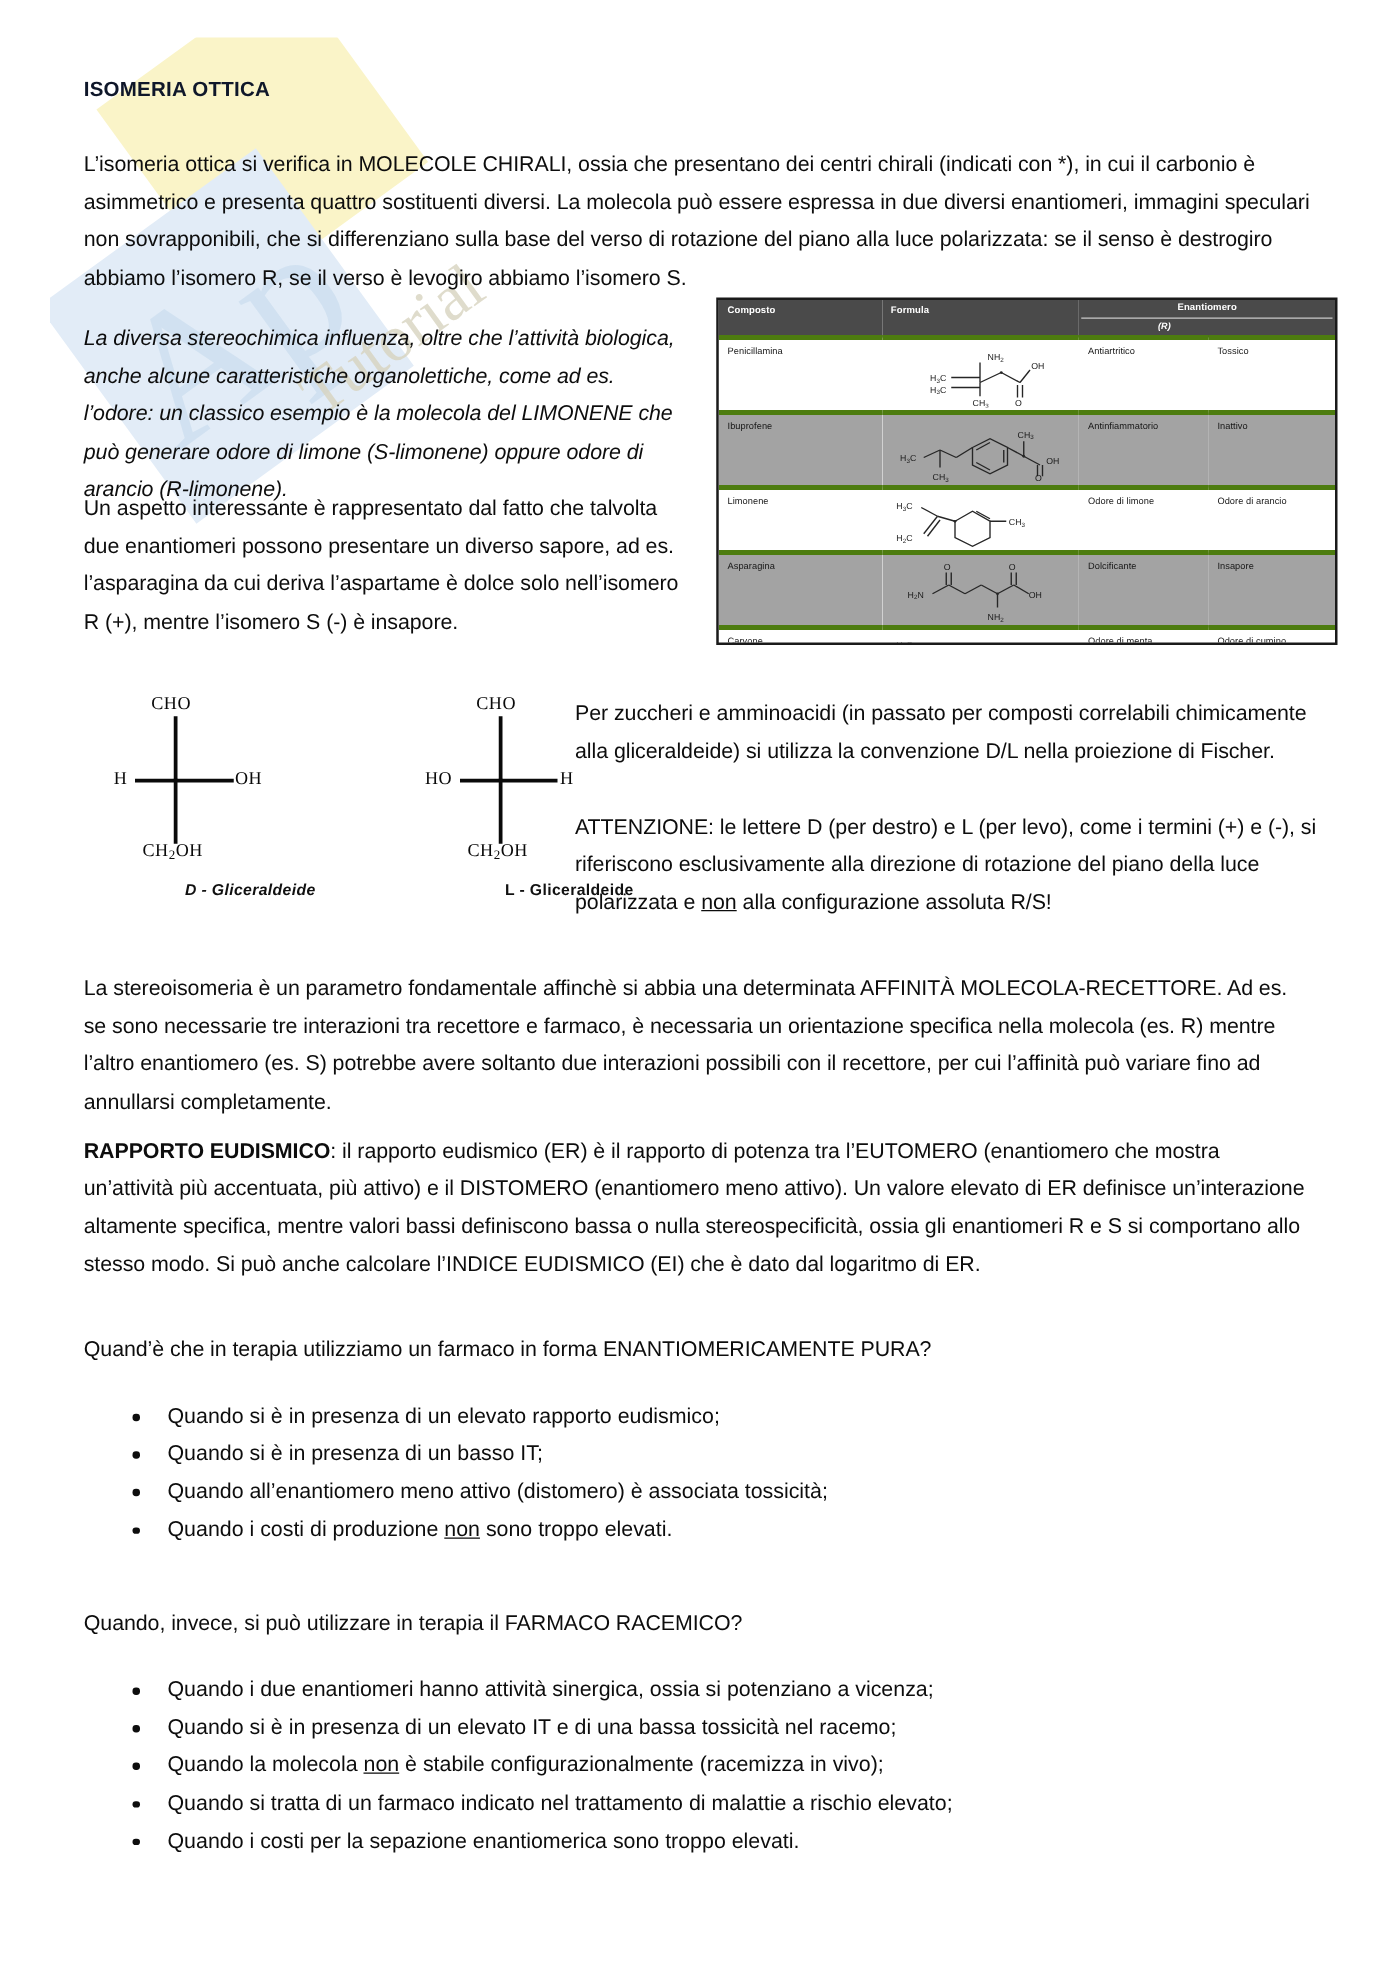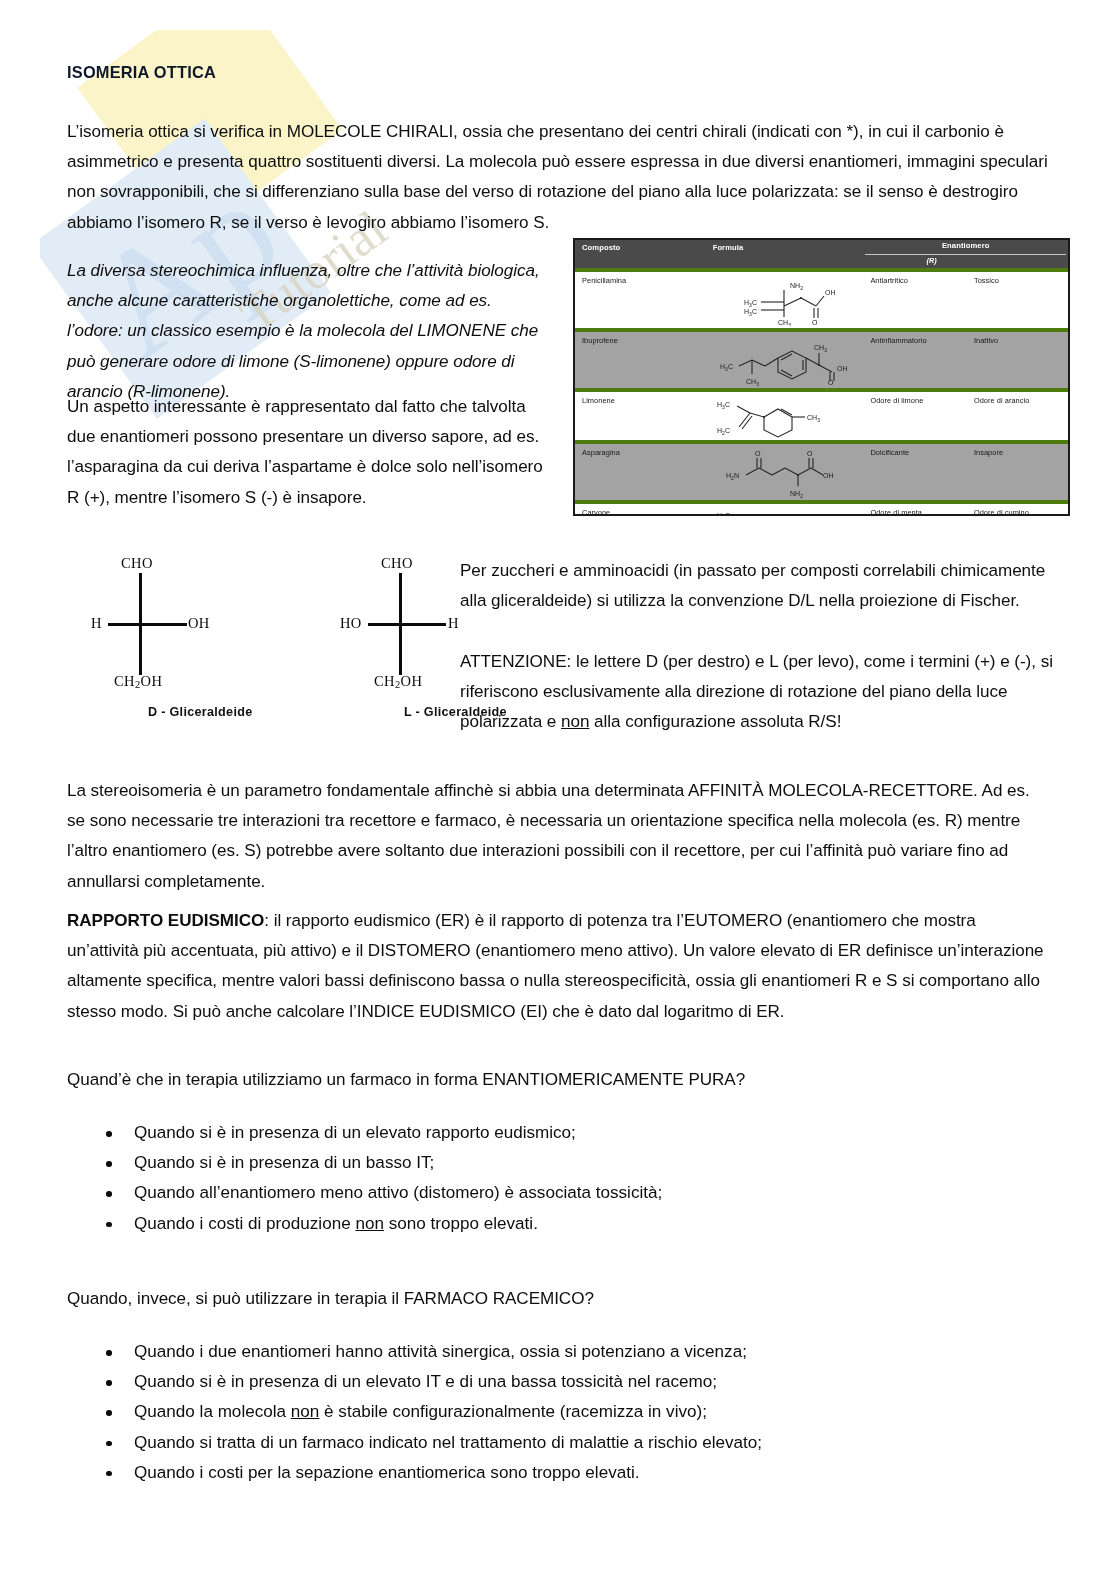--- a/index.html
+++ b/index.html
@@ -384,21 +384,21 @@
     </div>
 
     <div class="fischer" style="left:100px; top:555px; width:200px; height:165px;">
       <div class="fx-label" style="left:21px; top:0px;">CHO</div>
       <div class="fx-vert" style="left:39px; top:18px; height:51px;"></div>
       <div class="fx-horz" style="left:8px; top:68px; width:79px;"></div>
       <div class="fx-label" style="left:-9px; top:60px;">H</div>
       <div class="fx-label" style="left:88px; top:60px;">OH</div>
       <div class="fx-vert" style="left:39px; top:68px; height:52px;"></div>
       <div class="fx-label" style="left:14px; top:118px;">CH<span class="sub">2</span>OH</div>
-      <div class="fx-name" style="left:48px; top:150px;">D - Gliceraldeide</div>
+      <div class="fx-name" style="left:48px; top:150px;font-style:italic;">D - Gliceraldeide</div>
     </div>
 
     <div class="fischer" style="left:330px; top:555px; width:200px; height:165px;">
       <div class="fx-label" style="left:51px; top:0px;">CHO</div>
       <div class="fx-vert" style="left:69px; top:18px; height:51px;"></div>
       <div class="fx-horz" style="left:38px; top:68px; width:78px;"></div>
       <div class="fx-label" style="left:10px; top:60px;">HO</div>
       <div class="fx-label" style="left:118px; top:60px;">H</div>
       <div class="fx-vert" style="left:69px; top:68px; height:52px;"></div>
       <div class="fx-label" style="left:44px; top:118px;">CH<span class="sub">2</span>OH</div>

